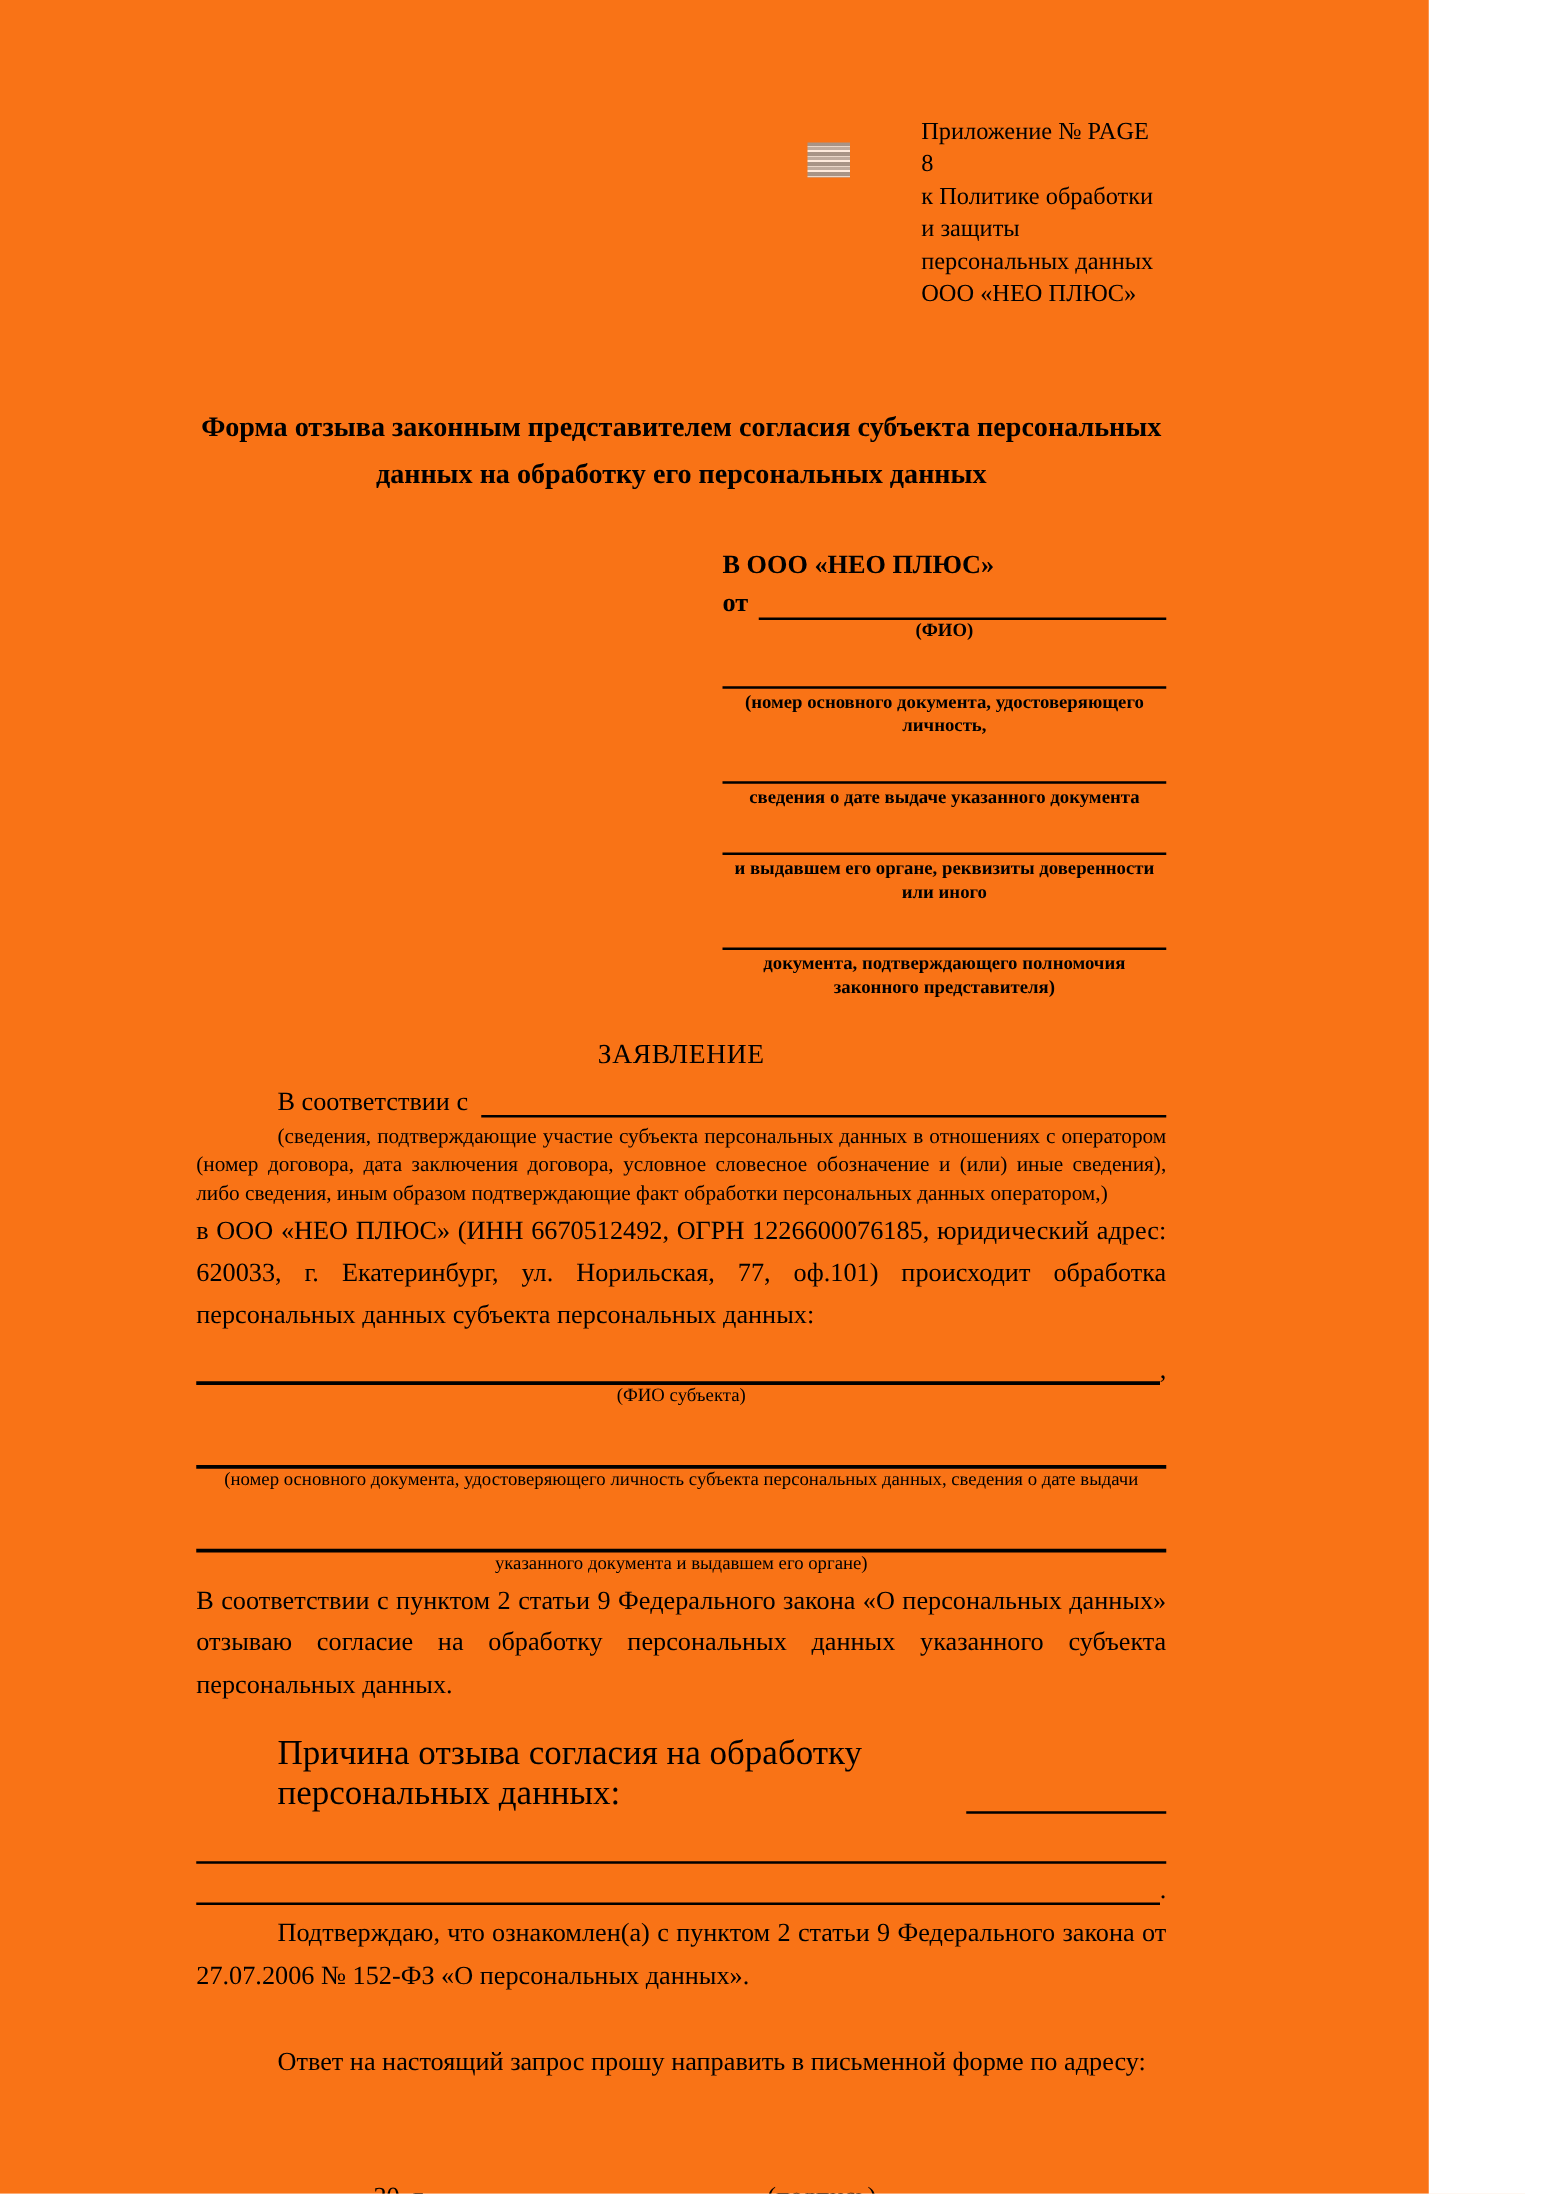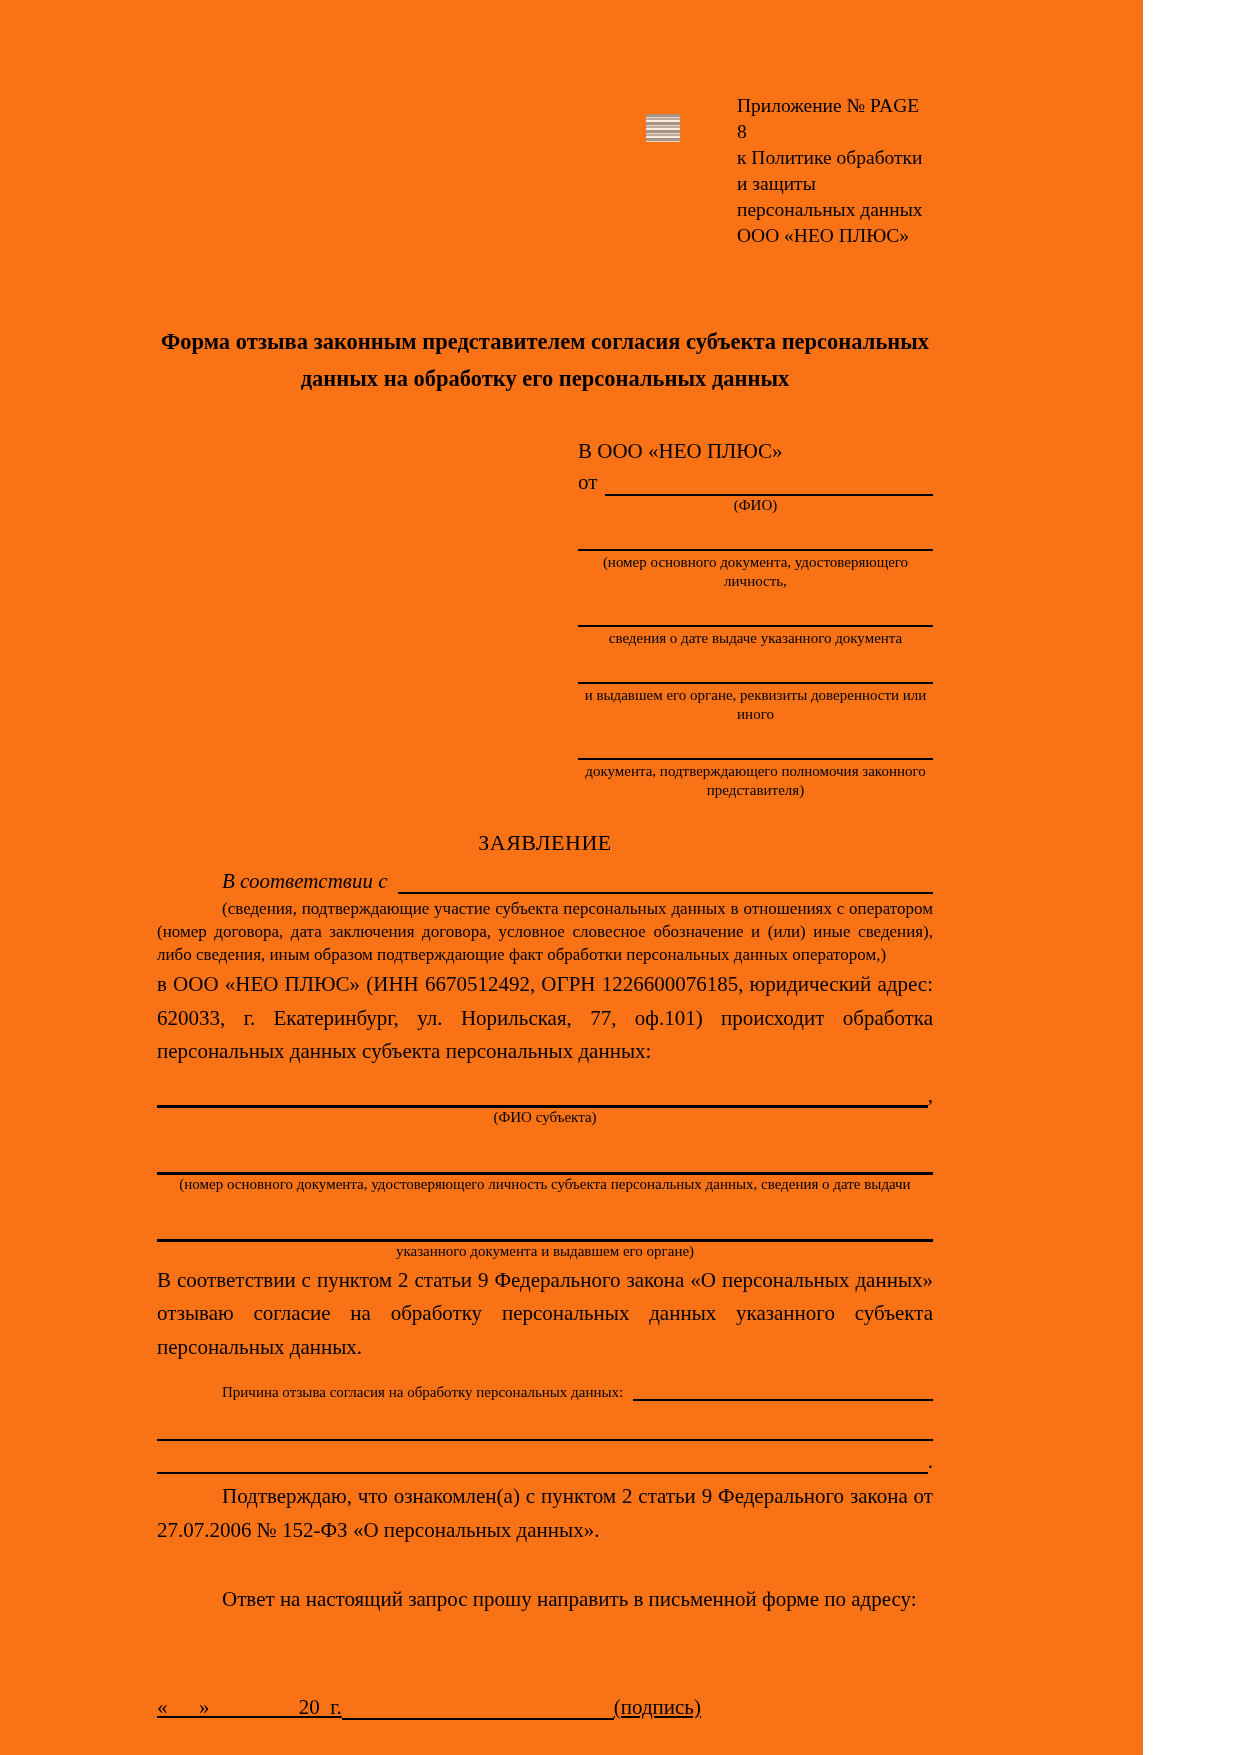--- a/index.html
+++ b/index.html
@@ -54,20 +54,21 @@
     font-weight: bold;
     text-align: center;
     line-height: 37px;
   }
 
   .addressee {
     margin-top: 40px;
     margin-left: 421px;
     font-size: 21px;
     line-height: 28px;
+    font-weight: bold;
   }
   .addressee .from-row {
     display: flex;
     align-items: flex-end;
     margin-top: 3px;
   }
   .addressee .from-row .fill-line {
     flex: 1;
     border-bottom: 2px solid #000;
     margin-left: 8px;
@@ -91,21 +92,20 @@
     font-size: 22px;
     letter-spacing: 0.5px;
   }
 
   .accordance-row {
     display: flex;
     align-items: flex-end;
     margin-top: 13px;
     padding-left: 65px;
     font-size: 21px;
-    font-style: italic;
   }
   .accordance-row .fill-line {
     flex: 1;
     border-bottom: 2px solid #000;
     margin-left: 10px;
     height: 24px;
   }
 
   .fine-print {
     font-size: 17px;
@@ -135,22 +135,22 @@
     height: 20px;
   }
   .subject-gap { height: 14px; }
 
   .withdrawal-par { margin-top: 3px; }
 
   .reason-row {
     display: flex;
     align-items: flex-end;
     padding-left: 65px;
-    font-size: 15px;
-    margin-top: 13px;
+    font-size: 28px;
+    margin-top: 23px;
     justify-content: space-between;
   }
   .reason-row .fill-line {
     flex: 1;
     border-bottom: 2px solid #000;
     margin-left: 10px;
     height: 24px;
     min-width: 160px;
   }
 

